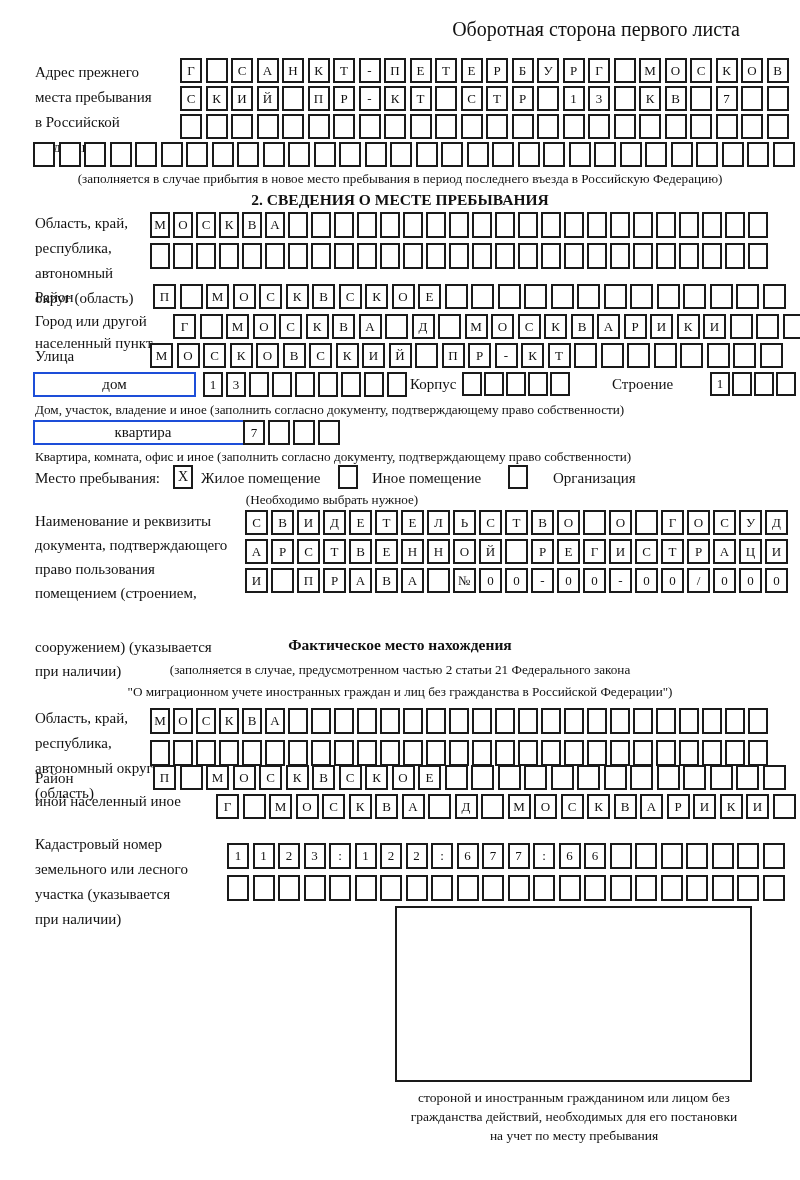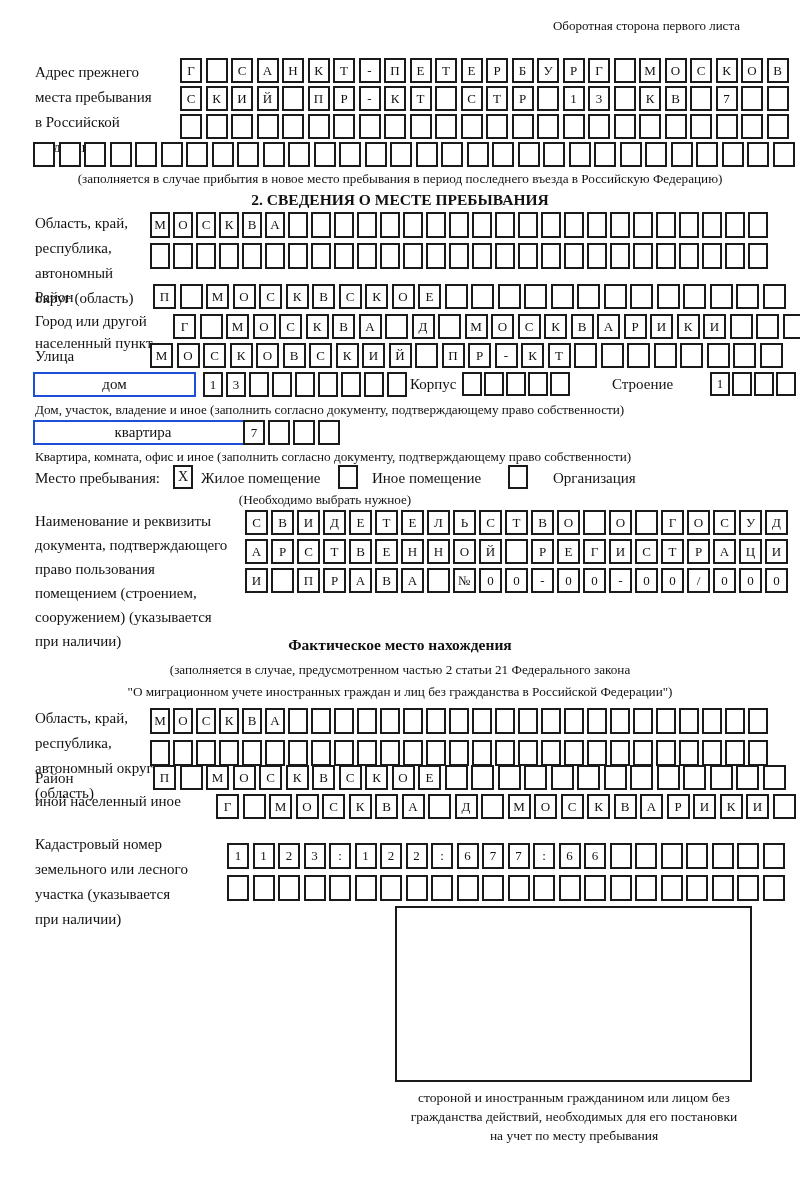--- a/index.html
+++ b/index.html
@@ -3,21 +3,21 @@
 <meta charset="utf-8">
 <style>
   html,body{margin:0;padding:0;background:#fff;}
   body{font-family:"Liberation Serif",serif;color:#111;}
   .page{position:relative;width:800px;height:1180px;background:#ffffff;overflow:hidden;}
   .abs{position:absolute;}
   .lbl{font-size:15px;line-height:25px;white-space:nowrap;}
   .lbl2{font-size:15px;line-height:22px;white-space:nowrap;}
   .cap{font-size:13.2px;white-space:nowrap;}
   .hdg{font-weight:bold;font-size:15.5px;width:800px;text-align:center;white-space:nowrap;}
-  .hdr-right{font-size:13px;width:740px;text-align:right;white-space:nowrap;}
+  .hdr-right{font-size:20px;width:740px;text-align:right;white-space:nowrap;}
   .note{font-size:13.2px;width:800px;text-align:center;white-space:nowrap;}
   .cells{display:flex;gap:3px;}
   .g35{gap:3.5px;}
   .g2{gap:2px;}
   .cell{box-sizing:border-box;border:2px solid #1a1a1a;background:#fff;display:flex;align-items:center;justify-content:center;font-size:13px;flex:0 0 auto;}
   .sz-a > .cell{width:22px;height:25px;}
   .sz-b > .cell{width:23px;height:25px;}
   .sz-c > .cell{width:20px;height:26px;}
   .sz-d > .cell{width:20px;height:25px;}
   .sz-e > .cell{width:20px;height:24px;}
@@ -344,28 +344,28 @@
     </div>
   <div class="abs cap" style="left:35px;top:449px;">Квартира, комната, офис и иное (заполнить согласно документу, подтверждающему право собственности)</div>
 
   <div class="abs lbl" style="left:35px;top:466px;">Место пребывания:</div>
   <div class="abs cb" style="left:173px;top:465px;">X</div>
   <div class="abs lbl" style="left:201px;top:466px;">Жилое помещение</div>
   <div class="abs cb" style="left:338px;top:465px;"></div>
   <div class="abs lbl" style="left:372px;top:466px;">Иное помещение</div>
   <div class="abs cb" style="left:508px;top:465px;"></div>
   <div class="abs lbl" style="left:553px;top:466px;">Организация</div>
-  <div class="abs cap" style="left:125px;top:492px;width:400px;text-align:center;">(Необходимо выбрать нужное)</div>
+  <div class="abs cap" style="left:132px;top:492px;width:400px;text-align:center;">(Необходимо выбрать нужное)</div>
 
   <div class="abs" style="left:35px;top:509px;">
     <div class="lbl" style="line-height:24px;">Наименование и реквизиты</div>
     <div class="lbl" style="line-height:24px;">документа, подтверждающего</div>
     <div class="lbl" style="line-height:24px;">право пользования</div>
     <div class="lbl" style="line-height:24px;">помещением (строением,</div>
-    <div class="lbl" style="line-height:24px;">сооружением) (указывается</div>
+    <div class="lbl" style="line-height:24px;margin-top:30px;">сооружением) (указывается</div>
     <div class="lbl" style="line-height:24px;">при наличии)</div>
   </div>
   <div class="abs cells sz-b" style="left:245px;top:510px;">
       <span class="cell">С</span>
       <span class="cell">В</span>
       <span class="cell">И</span>
       <span class="cell">Д</span>
       <span class="cell">Е</span>
       <span class="cell">Т</span>
       <span class="cell">Е</span>

